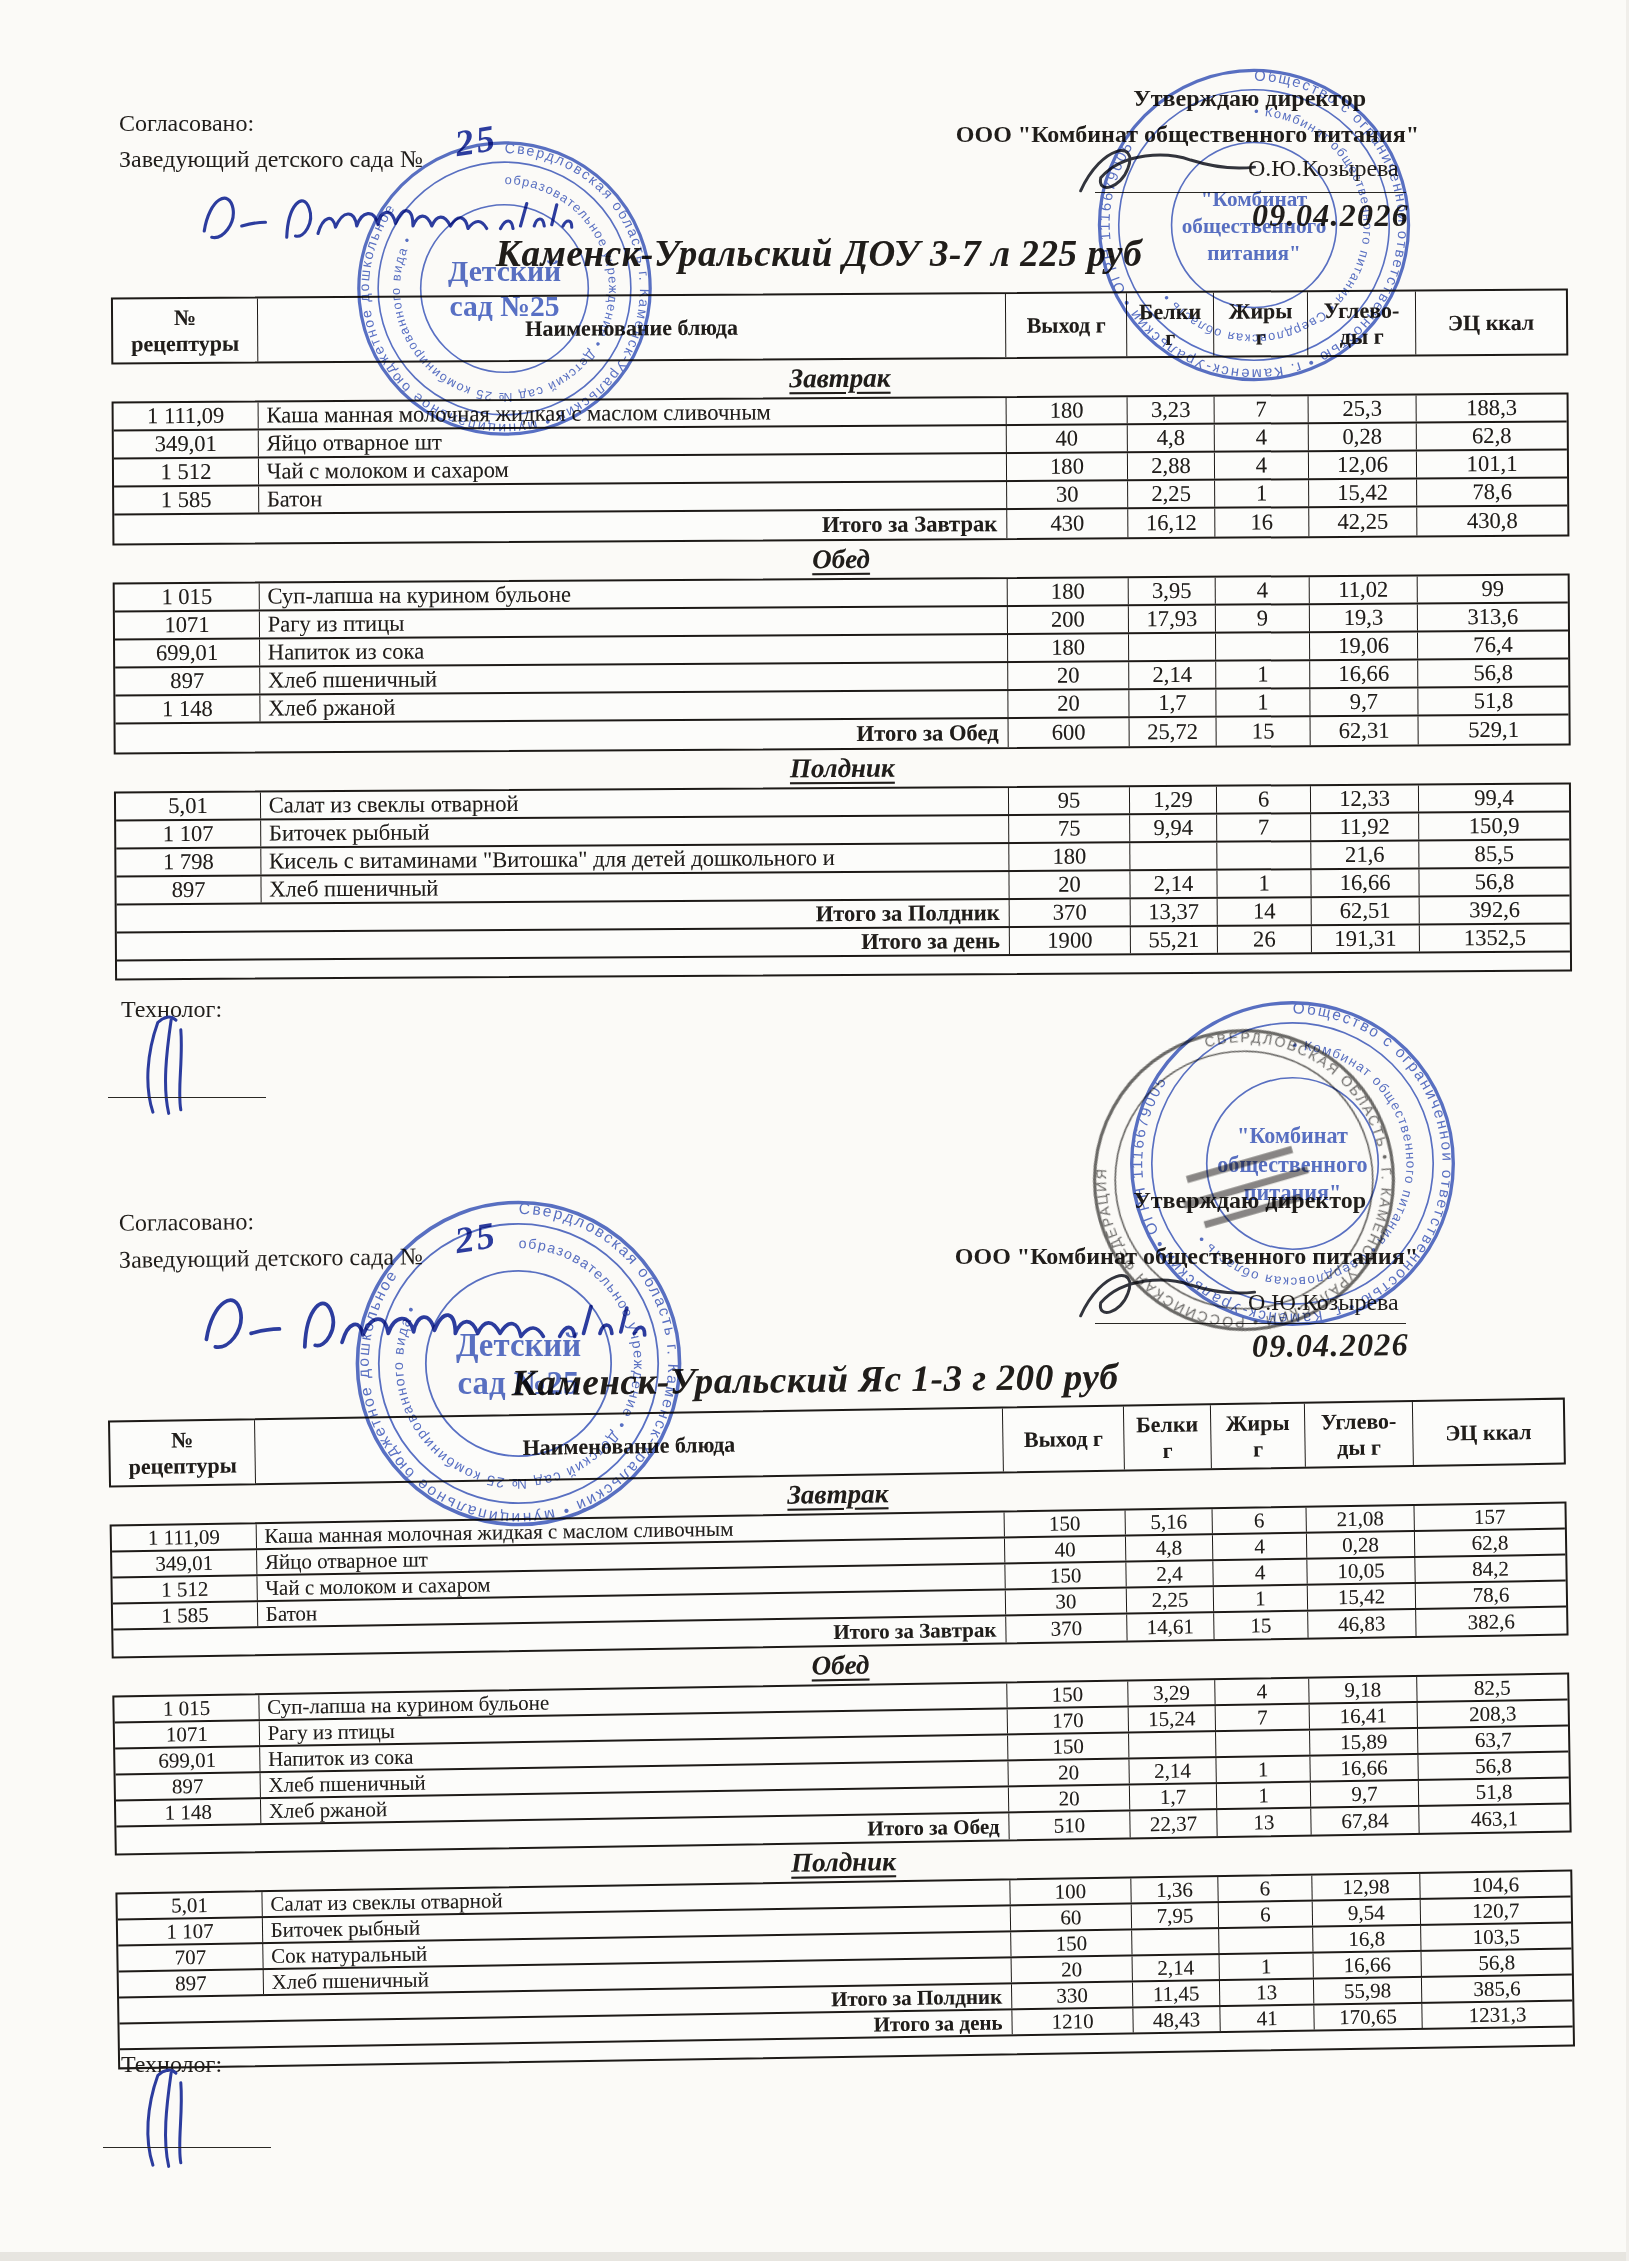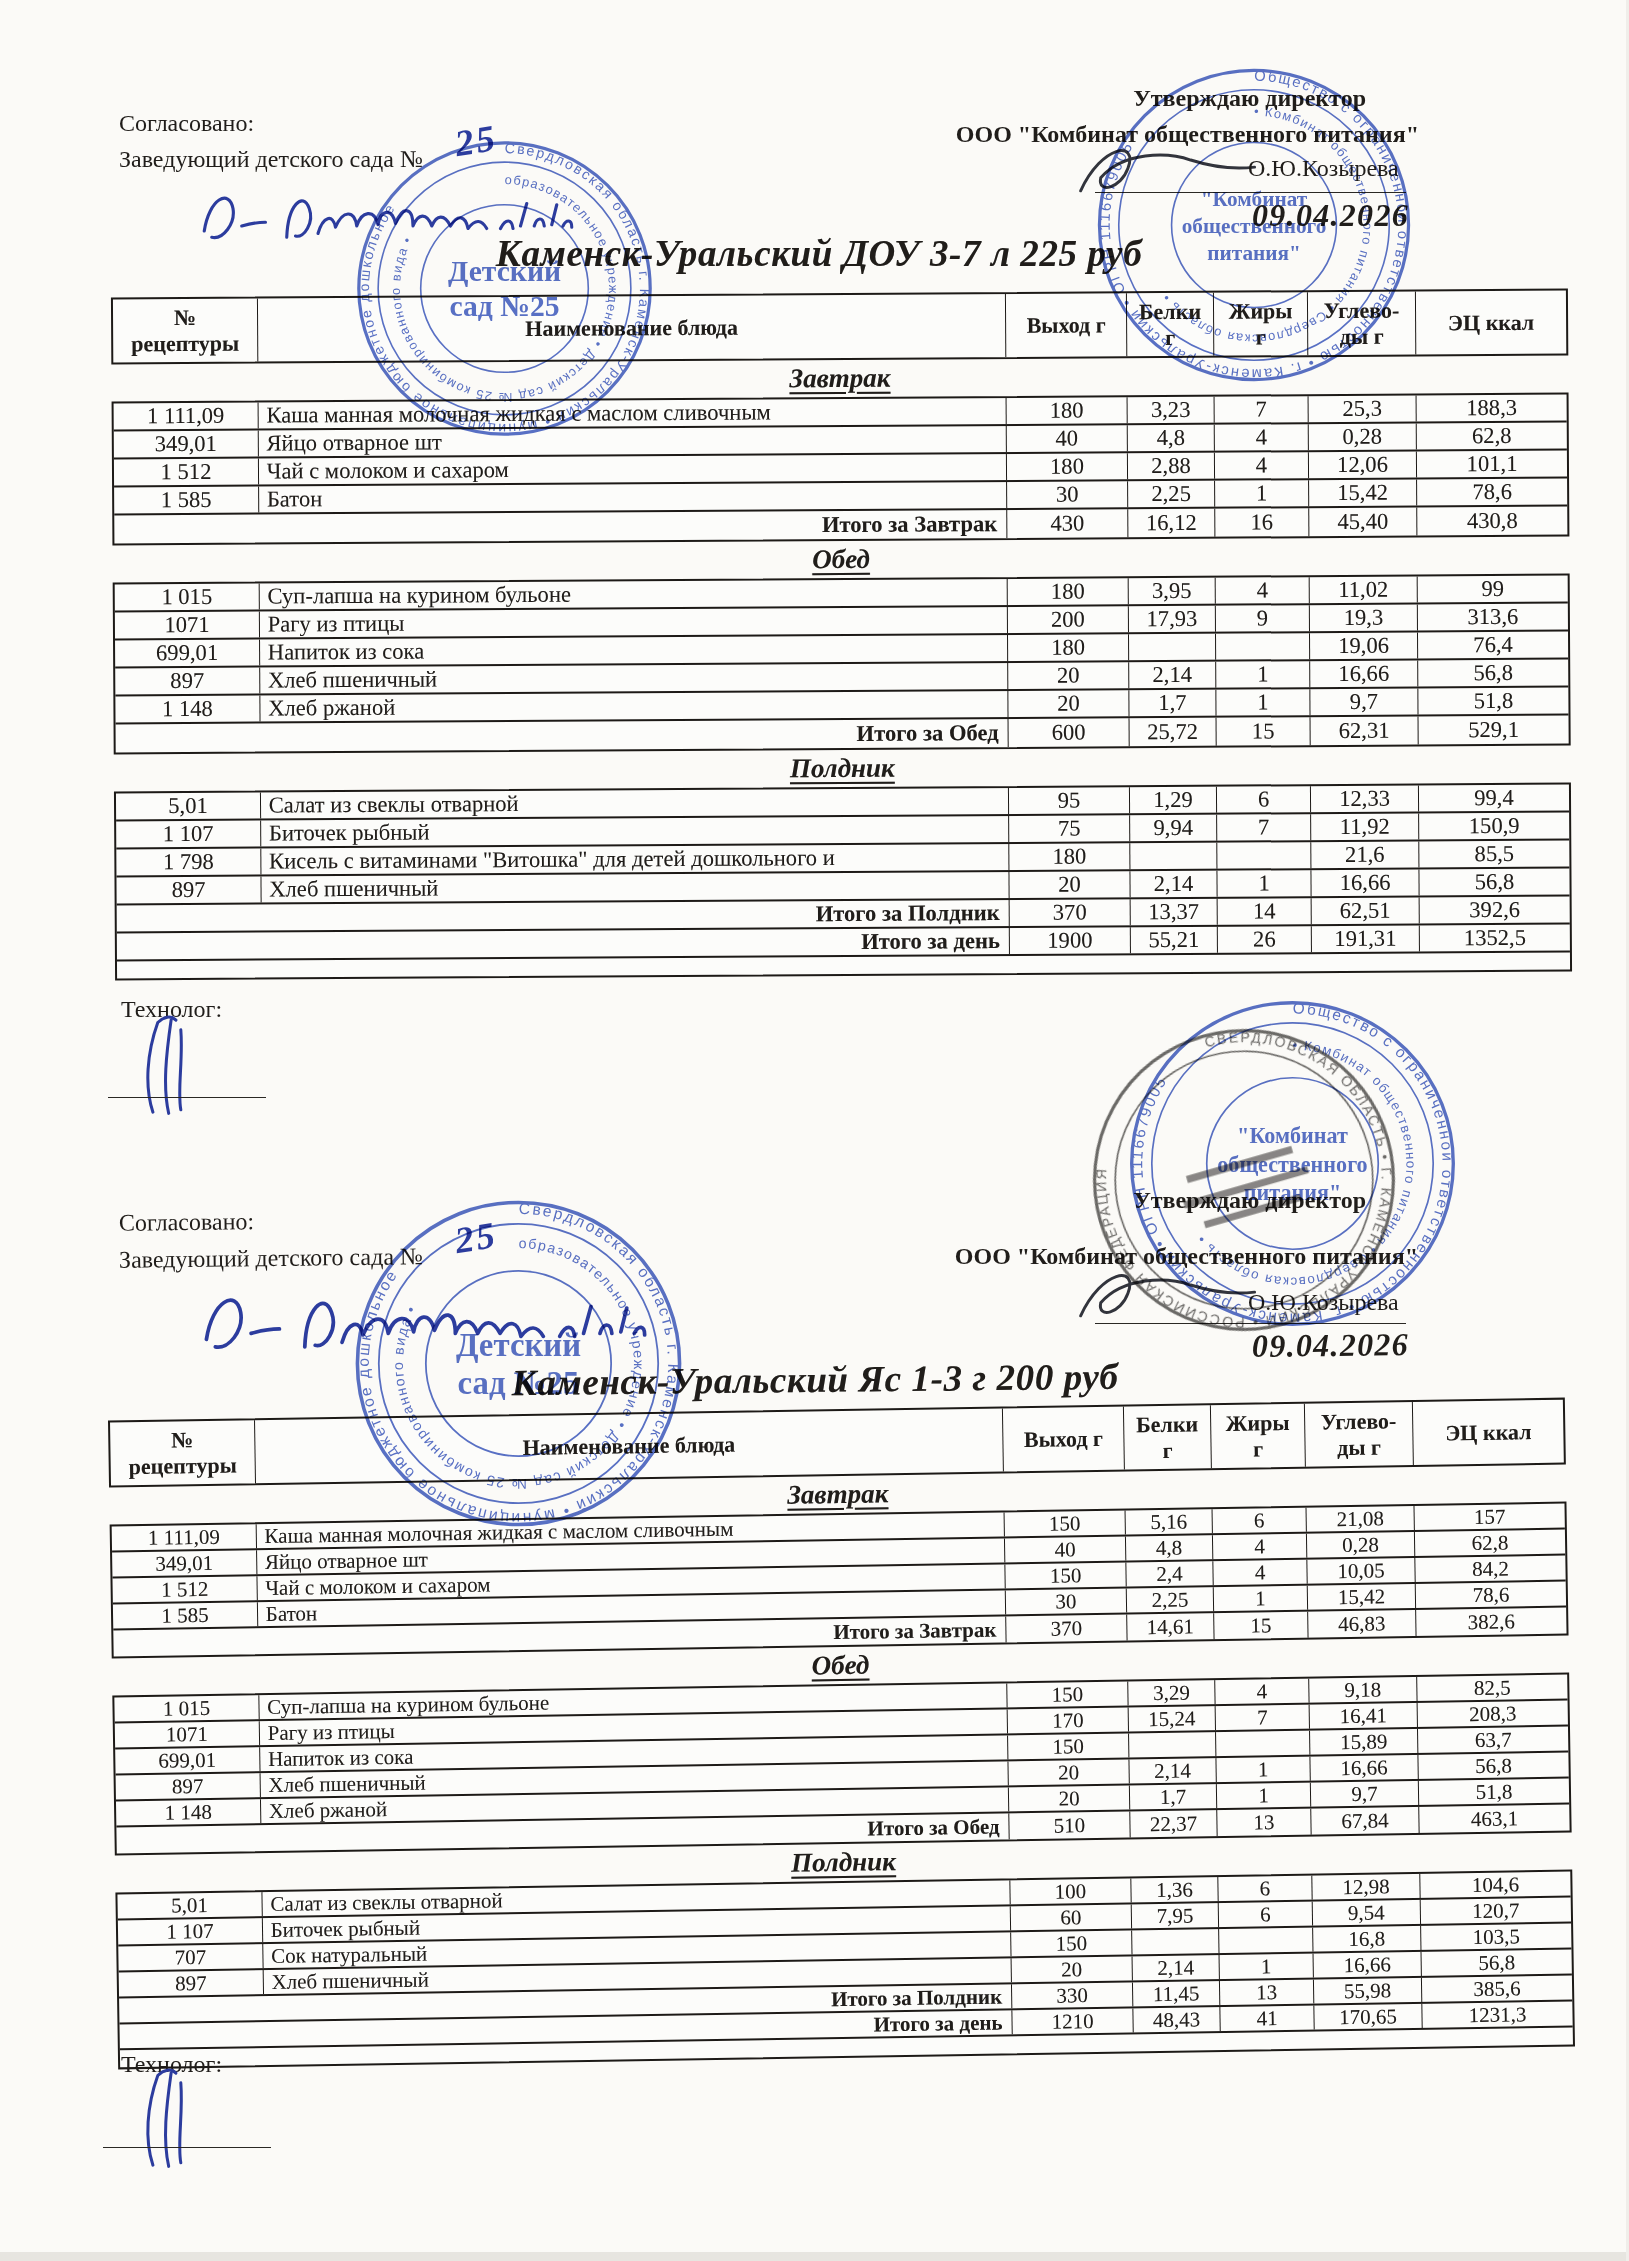--- a/index.html
+++ b/index.html
@@ -161,21 +161,21 @@
         <div class="cell num">2,25</div>
         <div class="cell num">1</div>
         <div class="cell num">15,42</div>
         <div class="cell num">78,6</div>
       </div>
       <div class="trow total">
         <div class="cell tlabel">Итого за Завтрак</div>
         <div class="cell num">430</div>
         <div class="cell num">16,12</div>
         <div class="cell num">16</div>
-        <div class="cell num">45,40</div>
+        <div class="cell num">42,25</div>
         <div class="cell num">430,8</div>
       </div>
     </div>
     <div class="band">
       <div class="band-text">Обед</div>
     </div>
     <div class="tbox">
       <div class="trow">
         <div class="cell code">1 015</div>
         <div class="cell name">Суп-лапша на курином бульоне</div>

